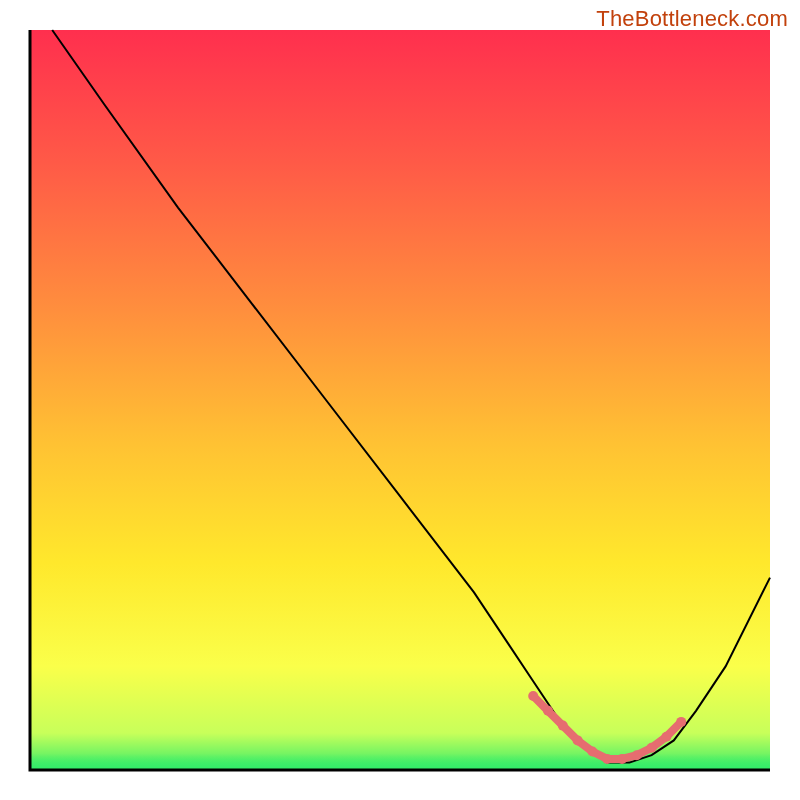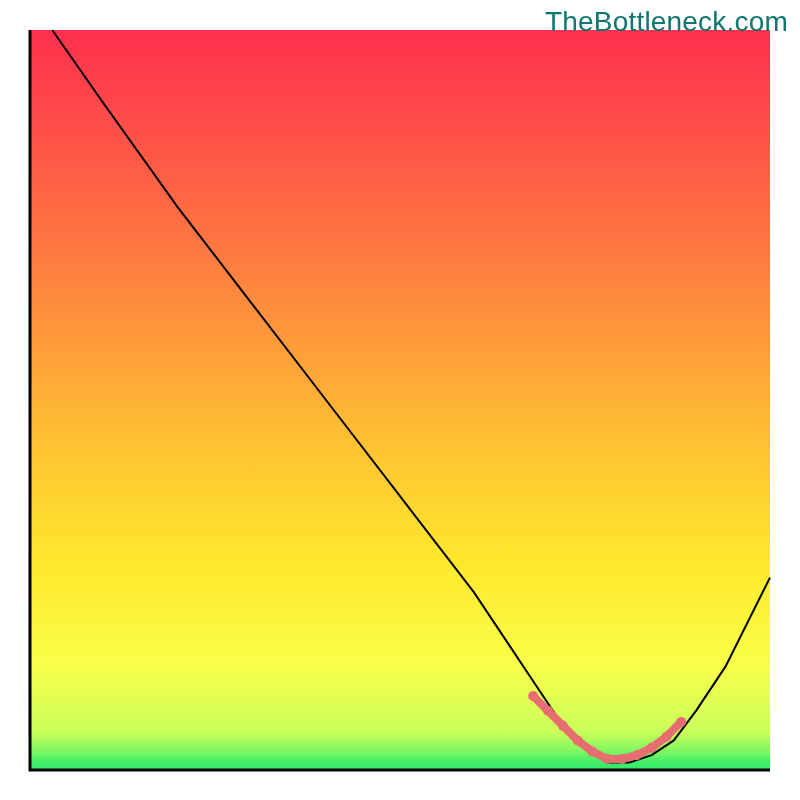--- a/index.html
+++ b/index.html
@@ -13,22 +13,22 @@
   }
   .canvas {
     position: relative;
     width: 800px;
     height: 800px;
   }
   .watermark {
     position: absolute;
     top: 6px;
     right: 12px;
-    color: #0f766e;
-    font-size: 28px;
+    color: #c2410c;
+    font-size: 22px;
     font-weight: 500;
     letter-spacing: 0.2px;
     z-index: 30;
   }
   svg.chart {
     position: absolute;
     top: 0;
     left: 0;
     width: 800px;
     height: 800px;

